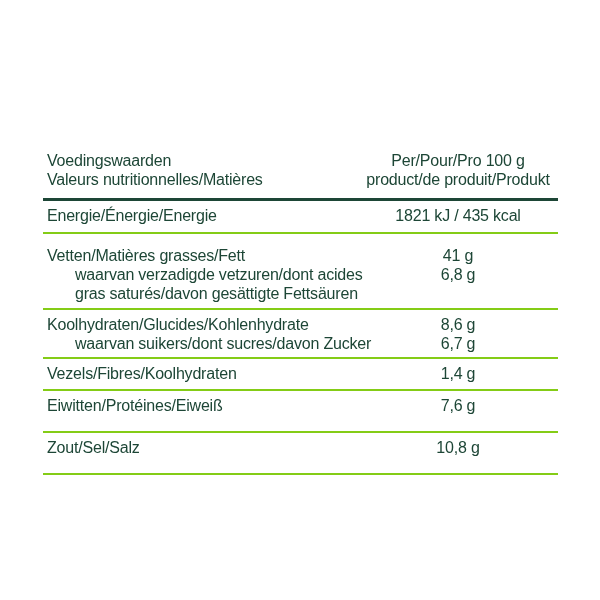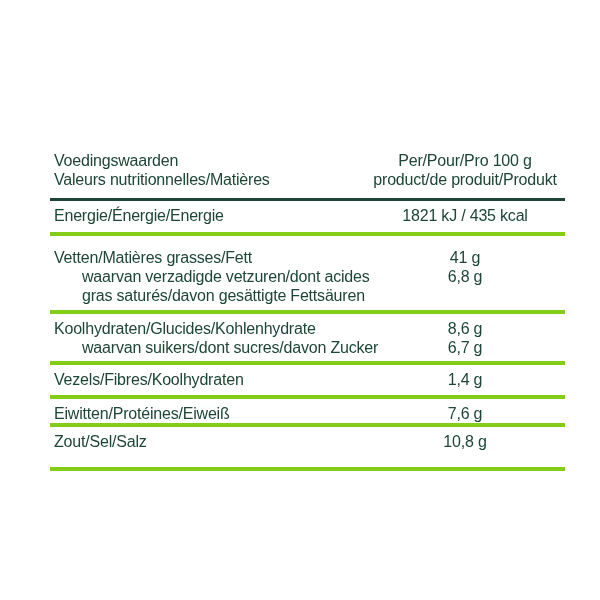--- a/index.html
+++ b/index.html
@@ -17,21 +17,20 @@
     color: #1d4636;
   }
   .ntable {
     position: absolute;
     left: 43px;
     top: 149px;
     width: 515px;
     font-size: 16px;
     line-height: 19px;
     letter-spacing: -0.2px;
-    margin-left: 7px;
   }
   .cells {
     display: flex;
     align-items: flex-start;
   }
   .labels {
     flex: 1 1 auto;
     min-width: 0;
     padding-left: 4px;
   }
@@ -44,27 +43,27 @@
     white-space: nowrap;
   }
   .line.sub {
     padding-left: 28px;
   }
   .thead {
     padding: 2px 0 9px;
     border-bottom: 3px solid #1d4636;
   }
   .row {
-    border-bottom: 4px solid #84cc16;
+    border-bottom: 2px solid #84cc16;
   }
   .row.r1 { padding: 5px 0 7px; }
   .row.r2 { padding: 12px 0 5px; }
   .row.r3 { padding: 5px 0 4px; }
   .row.r4 { padding: 5px 0 6px; }
-  .row.r5 { padding: 5px 0 0; }
+  .row.r5 { padding: 5px 0 16px; }
   .row.r6 { padding: 5px 0 16px; }
 </style>
 </head>
 <body>
 
 <div class="page">
   <div class="ntable">
 
     <div class="thead">
       <div class="cells">

